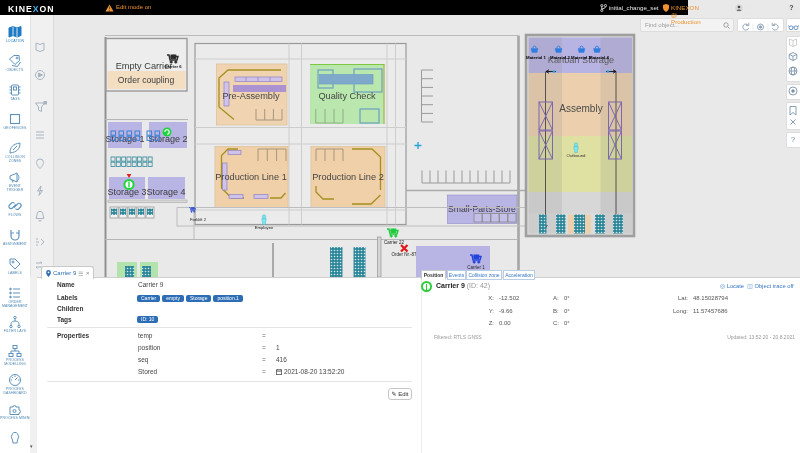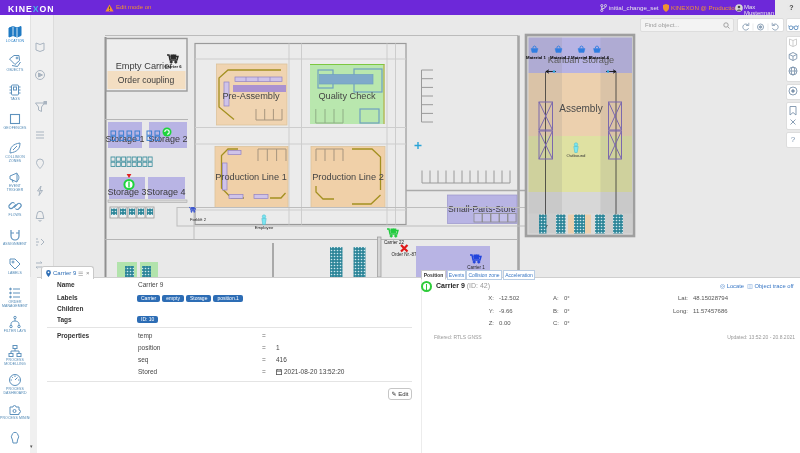--- a/index.html
+++ b/index.html
@@ -1,20 +1,20 @@
 <!DOCTYPE html>
 <html><head>
 <meta charset="utf-8">
 <style>
   html,body{margin:0;padding:0;}
   #app{position:relative;width:800px;height:453px;overflow:hidden;
        font-family:"Liberation Sans",sans-serif;background:#e9e9e9;}
   .abs{position:absolute;}
   
-  #topbar{position:absolute;left:0;top:0;width:768px;height:15px;background:#6d28d9;z-index:50;padding-left:7px;}
+  #topbar{position:absolute;left:0;top:0;width:688px;height:15px;background:#000000;z-index:50;}
   #logo{position:absolute;left:8px;top:3.5px;font-size:8.7px;font-weight:bold;color:#fff;letter-spacing:1px;}
   #logo .x{color:#45b5e8;}
   .tb-orange{color:#ef9331;}
   .tb-white{color:#e8e8e8;}
   .tbt{position:absolute;top:4px;font-size:6.5px;}
   
   #sidebar{position:absolute;left:0;top:15px;width:30px;height:438px;background:#ffffff;
            border-right:1px solid #e2e2e2;z-index:40;}
   .sb-item{position:absolute;left:0;width:30px;text-align:center;color:#4d86b4;}
   .sb-item svg{display:block;margin:0 auto;}

